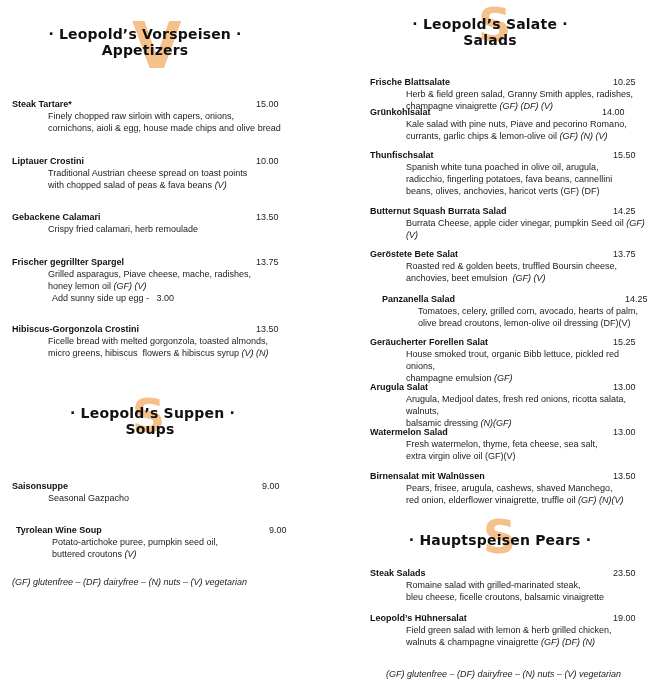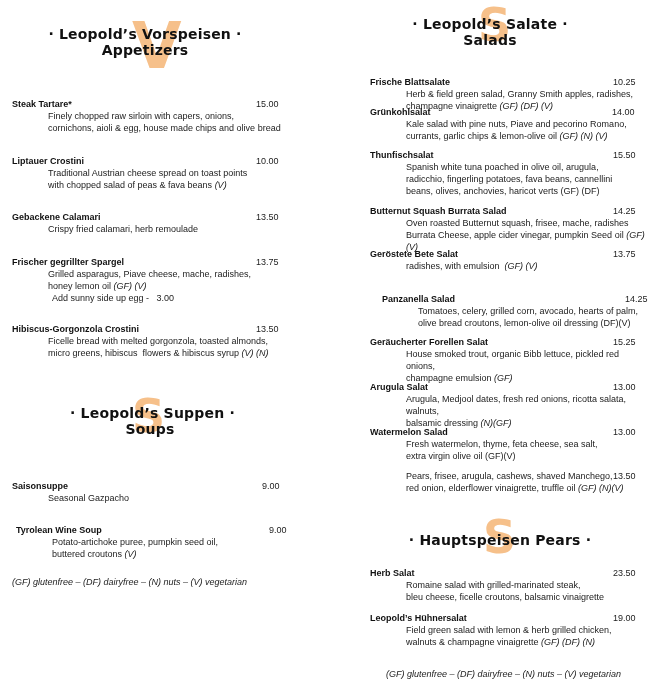--- a/index.html
+++ b/index.html
@@ -101,44 +101,44 @@
 
   <div class="item" style="left:40px; top:76px; width:270px;">
     <span class="name">Frische Blattsalate</span>
     <span class="price" style="left:243px;">10.25</span>
     <span class="desc">Herb &amp; field green salad, Granny Smith apples, radishes,</span>
     <span class="desc"><span>champagne vinaigrette </span><span class="tags">(GF) (DF) (V)</span></span>
   </div>
 
   <div class="item" style="left:40px; top:106px; width:270px;">
     <span class="name">Grünkohlsalat</span>
-    <span class="price" style="left:242px;">14.00</span>
+    <span class="price" style="left:232px;">14.00</span>
     <span class="desc">Kale salad with pine nuts, Piave and pecorino Romano,</span>
     <span class="desc"><span>currants, garlic chips &amp; lemon-olive oil </span><span class="tags">(GF) (N) (V)</span></span>
   </div>
 
   <div class="item" style="left:40px; top:149px; width:270px;">
     <span class="name">Thunfischsalat</span>
     <span class="price" style="left:243px;">15.50</span>
     <span class="desc">Spanish white tuna poached in olive oil, arugula,</span>
     <span class="desc">radicchio, fingerling potatoes, fava beans, cannellini</span>
     <span class="desc">beans, olives, anchovies, haricot verts (GF) (DF)</span>
   </div>
 
   <div class="item" style="left:40px; top:205px; width:275px;">
     <span class="name">Butternut Squash Burrata Salad</span>
     <span class="price" style="left:243px;">14.25</span>
-    <span class="desc">Oven roasted Butternut squash, frisee, mache, radishes</span>
     <span class="desc"><span>Burrata Cheese, apple cider vinegar, pumpkin Seed oil </span><span class="tags">(GF) (V)</span></span>
   </div>
 
   <div class="item" style="left:40px; top:248px; width:270px;">
     <span class="name">Geröstete Bete Salat</span>
     <span class="price" style="left:243px;">13.75</span>
-    <span class="desc" style="white-space:pre;"><span>radishes, with emulsion  </span><span class="tags">(GF) (V)</span></span>
+    <span class="desc">Roasted red &amp; golden beets, truffled Boursin cheese,</span>
+    <span class="desc" style="white-space:pre;"><span>anchovies, beet emulsion  </span><span class="tags">(GF) (V)</span></span>
   </div>
 
   <div class="item" style="left:52px; top:293px; width:270px;">
     <span class="name">Panzanella Salad</span>
     <span class="price" style="left:243px;">14.25</span>
     <span class="desc">Tomatoes, celery, grilled corn, avocado, hearts of palm,</span>
     <span class="desc">olive bread croutons, lemon-olive oil dressing (DF)(V)</span>
   </div>
 
   <div class="item" style="left:40px; top:336px; width:280px;">
@@ -156,32 +156,33 @@
   </div>
 
   <div class="item" style="left:40px; top:426px; width:270px;">
     <span class="name">Watermelon Salad</span>
     <span class="price" style="left:243px;">13.00</span>
     <span class="desc">Fresh watermelon, thyme, feta cheese, sea salt,</span>
     <span class="desc">extra virgin olive oil (GF)(V)</span>
   </div>
 
   <div class="item" style="left:40px; top:470px; width:270px;">
+    <span class="name">Birnensalat mit Walnüssen</span>
     <span class="price" style="left:243px;">13.50</span>
     <span class="desc">Pears, frisee, arugula, cashews, shaved Manchego,</span>
     <span class="desc"><span>red onion, elderflower vinaigrette, truffle oil </span><span class="tags">(GF) (N)(V)</span></span>
   </div>
 
   <div class="section-header" style="left:75px; top:532px; width:190px;">
     <span class="big-letter" style="left:78px; top:-18px; font-size:46px;">S</span>
     <span class="h-line">· Hauptspeisen Pears ·</span>
   </div>
 
   <div class="item" style="left:40px; top:567px; width:270px;">
-    <span class="name">Herb Salat</span>
+    <span class="name">Steak Salads</span>
     <span class="price" style="left:243px;">23.50</span>
     <span class="desc">Romaine salad with grilled-marinated steak,</span>
     <span class="desc">bleu cheese, ficelle croutons, balsamic vinaigrette</span>
   </div>
 
   <div class="item" style="left:40px; top:612px; width:270px;">
     <span class="name">Leopold’s Hühnersalat</span>
     <span class="price" style="left:243px;">19.00</span>
     <span class="desc">Field green salad with lemon &amp; herb grilled chicken,</span>
     <span class="desc"><span>walnuts &amp; champagne vinaigrette </span><span class="tags">(GF) (DF) (N)</span></span>

